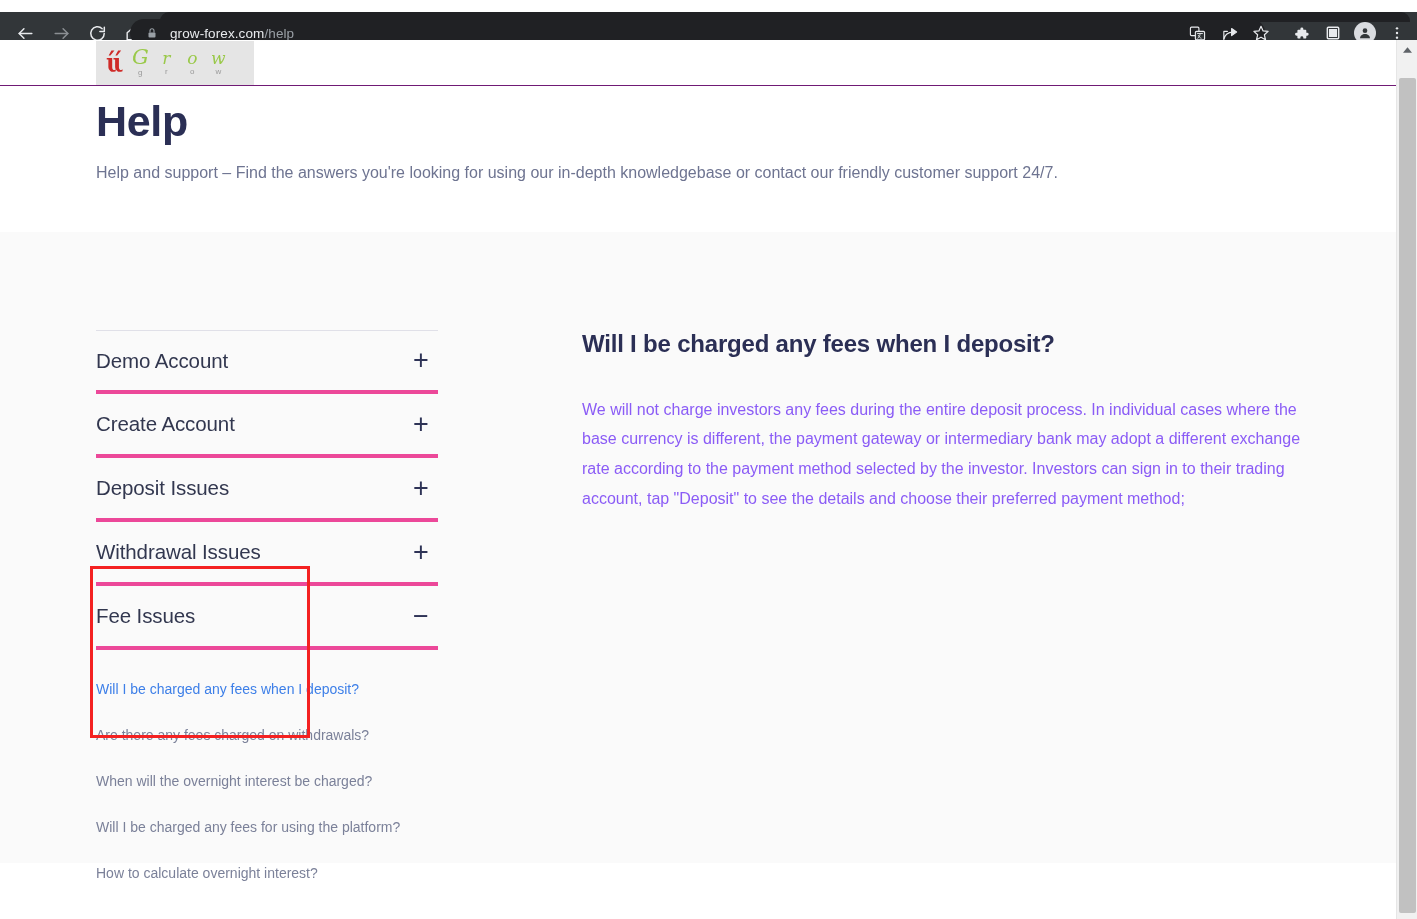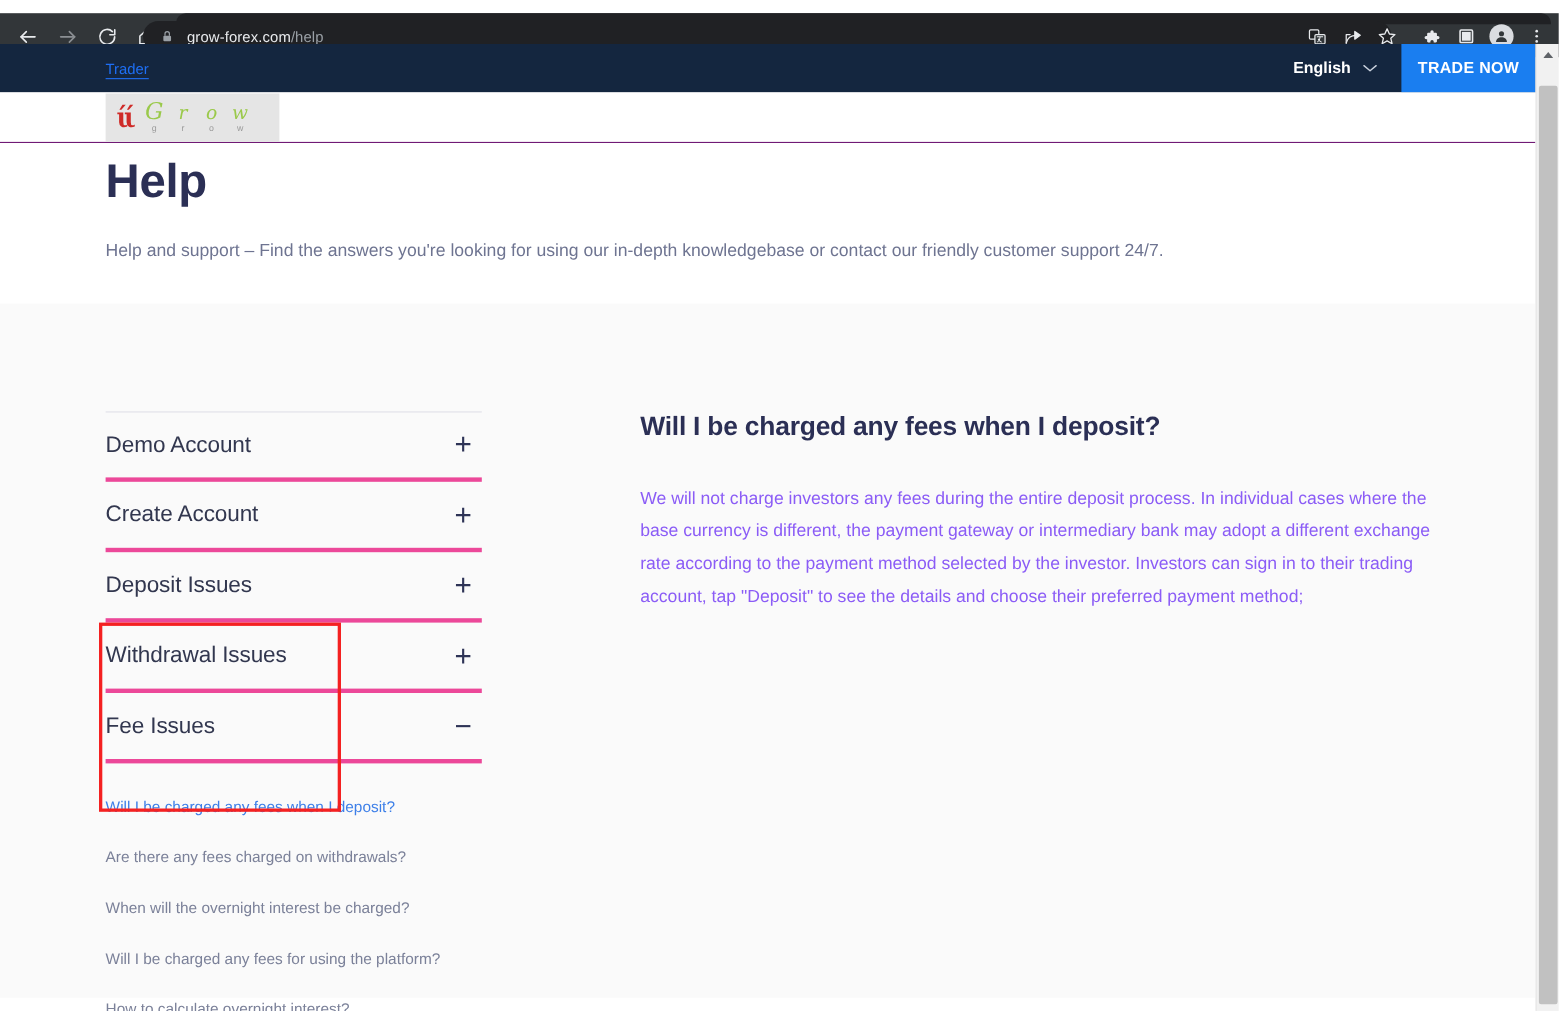--- a/index.html
+++ b/index.html
@@ -239,21 +239,21 @@
     padding-top: 12px;
   }
   .page-title {
     font-size: 43px;
     font-weight: bold;
     color: #2b2f55;
     letter-spacing: -0.3px;
     line-height: 1.1;
   }
   .page-subtitle {
-    margin-top: 28px;
+    margin-top: 16px;
     font-size: 16px;
     color: #6e7491;
     line-height: 1.5;
   }
 
   
   .content {
     position: relative;
     width: 1396px;
     height: 631px;
@@ -420,34 +420,20 @@
           <circle cx="12" cy="5" r="1.8"></circle>
           <circle cx="12" cy="12" r="1.8"></circle>
           <circle cx="12" cy="19" r="1.8"></circle>
         </svg>
     </div>
   </div>
 </div>
 
 <div class="viewport">
 
-  <div class="topbar">
-    <a class="trader-link">Trader</a>
-    <div class="topbar-right">
-      <div class="lang-select">
-        <span>English</span>
-        <span>
-          <svg width="13" height="8" viewBox="0 0 14 8" fill="none" stroke="#c8d0dc" stroke-width="1.4" stroke-linecap="round" stroke-linejoin="round">
-              <polyline points="1,1.5 7,6.5 13,1.5"></polyline>
-            </svg>
-        </span>
-      </div>
-      <button class="trade-now-btn">TRADE NOW</button>
-    </div>
-  </div>
 
   <div class="siteheader">
     <div class="logo">
       <span class="logo-mark">ίί</span>
       <span class="logo-word">
         <span class="logo-letter">
           <span class="big cap">G</span>
           <span class="small">g</span>
         </span>
         <span class="logo-letter">

